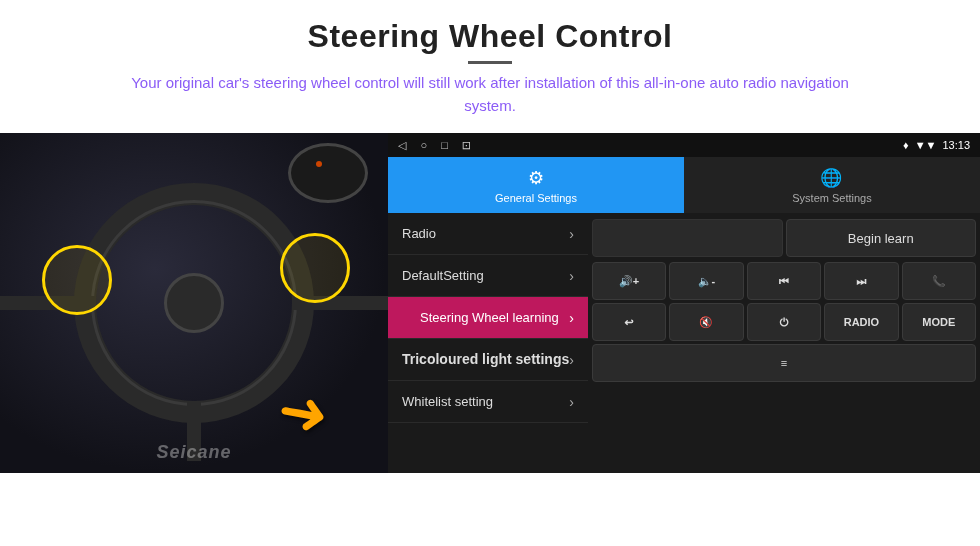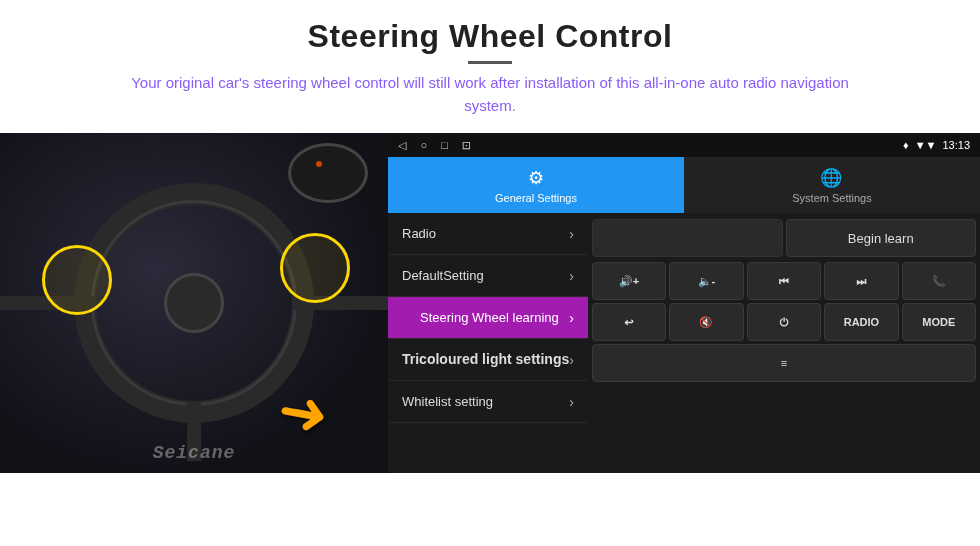--- a/index.html
+++ b/index.html
@@ -190,21 +190,20 @@
     .watermark {
       position: absolute;
       bottom: 10px;
       left: 50%;
       transform: translateX(-50%);
       font-size: 18px;
       font-style: italic;
       color: rgba(255,255,255,0.35);
       font-weight: bold;
       letter-spacing: 1px;
-      font-family: Liberation Mono, monospace;
     }
 
     
     .android-screen {
       flex: 1;
       background: #1a1a1a;
       display: flex;
       flex-direction: column;
       height: 340px;
     }
@@ -296,21 +295,21 @@
       justify-content: space-between;
       padding: 0 14px;
       height: 42px;
       border-bottom: 1px solid #2a2a2a;
       cursor: pointer;
       color: #ddd;
       font-size: 13px;
     }
 
     .menu-item-active {
-      background: #a21caf;
+      background: #be185d;
       color: #fff;
       padding-left: 32px;
     }
 
     .menu-item-text {
       flex: 1;
       line-height: 1.2;
     }
 
     .menu-chevron {

